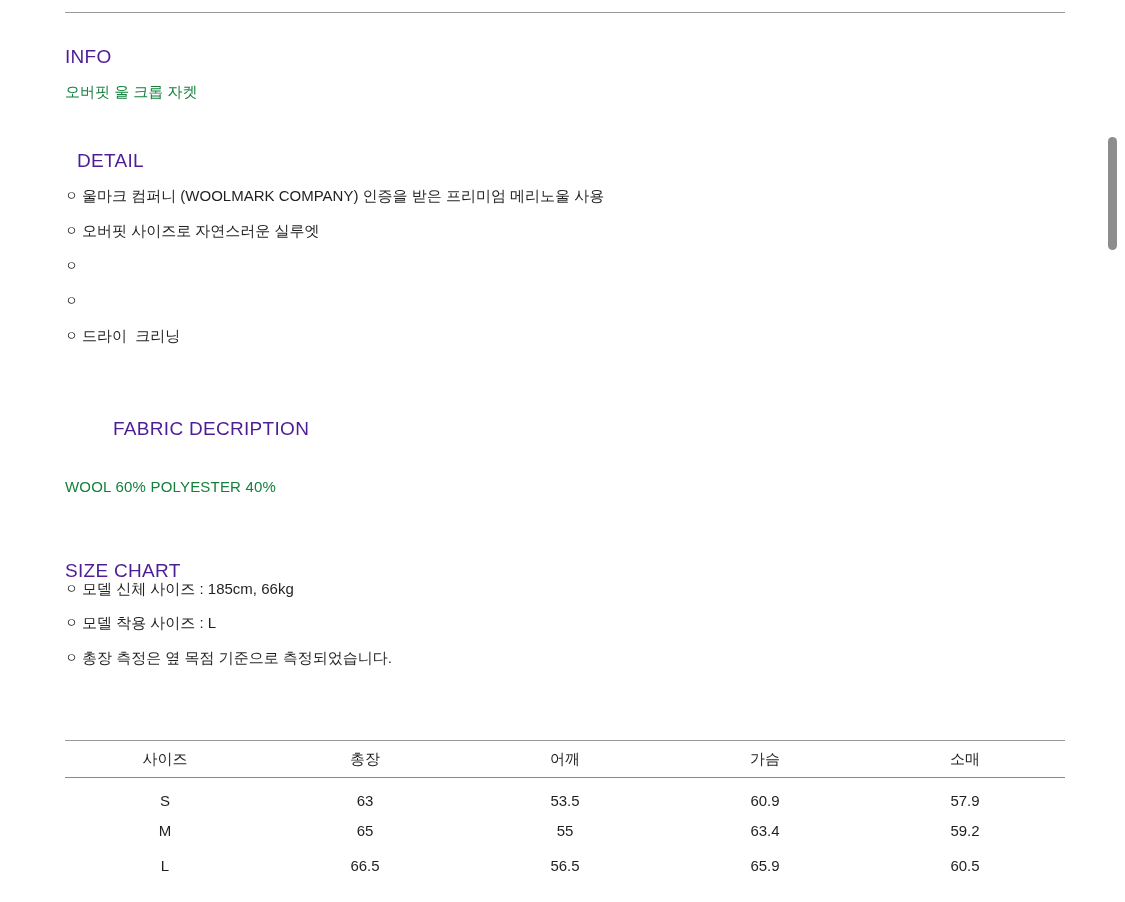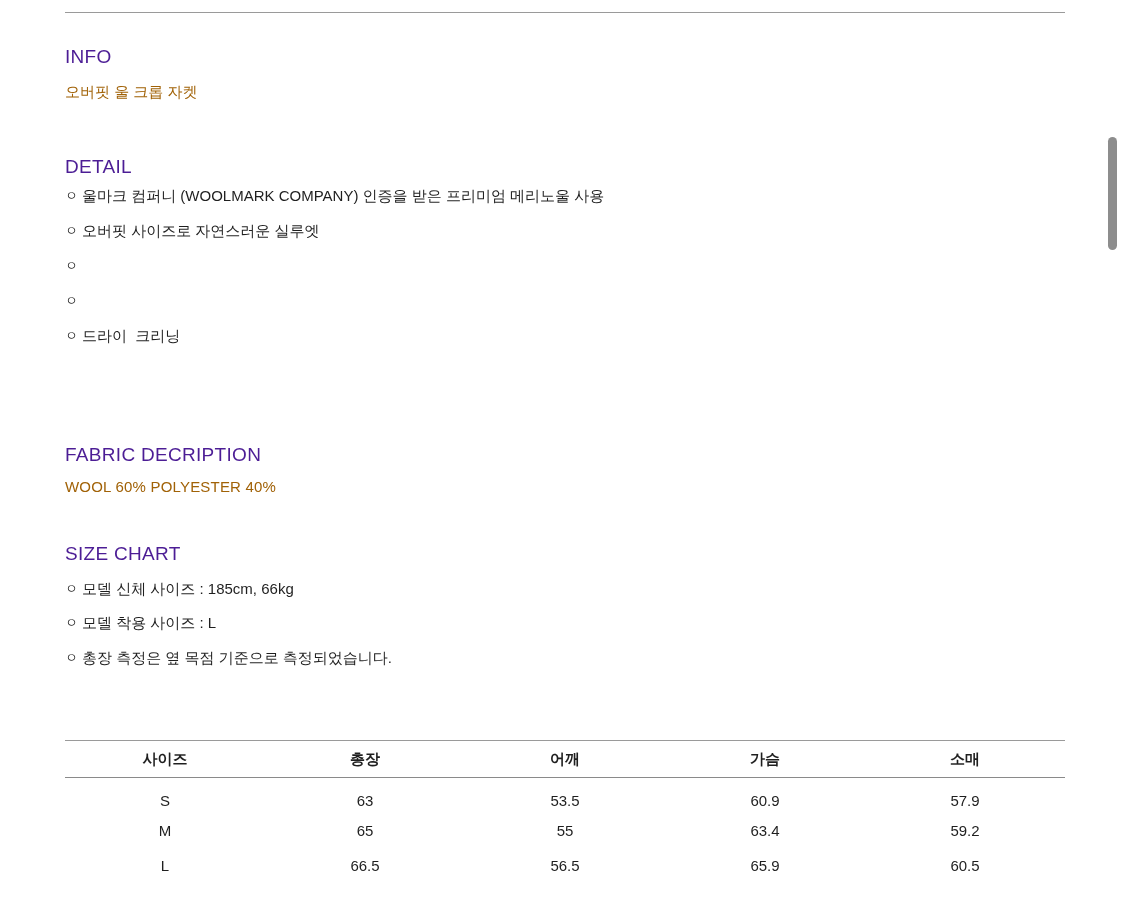--- a/index.html
+++ b/index.html
@@ -23,27 +23,27 @@
     width: 9px; height: 113px; border-radius: 5px;
     background: #8d8d8d;
   }
 
   .section-heading {
     position: absolute; left: 65px;
     font-size: 19px; font-weight: 500; color: #4c1d95;
     letter-spacing: 0.3px;
   }
   #info-heading   { top: 46px; }
-  #detail-heading { top: 156px; }
-  #fabric-heading { top: 444px; }
-  #size-heading   { top: 543px; }
+  #detail-heading { top: 150px; margin-left: 12px; }
+  #fabric-heading { top: 418px; margin-left: 48px; }
+  #size-heading   { top: 560px; }
 
   .plain-text {
     position: absolute; left: 65px;
-    font-size: 15px; font-weight: 500; color: #a16207;
+    font-size: 15px; font-weight: 500; color: #15803d;
   }
   #info-text   { top: 83px; }
   #fabric-text { top: 478px; font-weight: 500; letter-spacing: 0.2px; }
 
   .bullet-list { position: absolute; left: 65px; list-style: none; }
   #detail-bullets { top: 186px; }
   #size-bullets   { top: 579px; }
   .bullet-item {
     display: flex; align-items: flex-start;
     height: 20px; margin-bottom: 15px;
@@ -67,21 +67,21 @@
     position: absolute; left: 65px; top: 740px;
     width: 1000px;
     border-collapse: collapse; table-layout: fixed;
     font-size: 15px;
   }
   .size-table thead tr {
     border-top: 1px solid #9a9a9a;
     border-bottom: 1px solid #8a8a8a;
   }
   .size-table th {
-    height: 37px; font-weight: 700; text-align: center;
+    height: 37px; font-weight: 400; text-align: center;
     vertical-align: middle; color: #1f1f1f; margin-top: 7px;
   }
   .size-table tbody tr:first-child td { padding-top: 11px; }
   .size-table td {
     height: 35px; text-align: center; vertical-align: middle;
     font-weight: 400; color: #1f1f1f;
   }
 </style>
 </head>
 <body>

